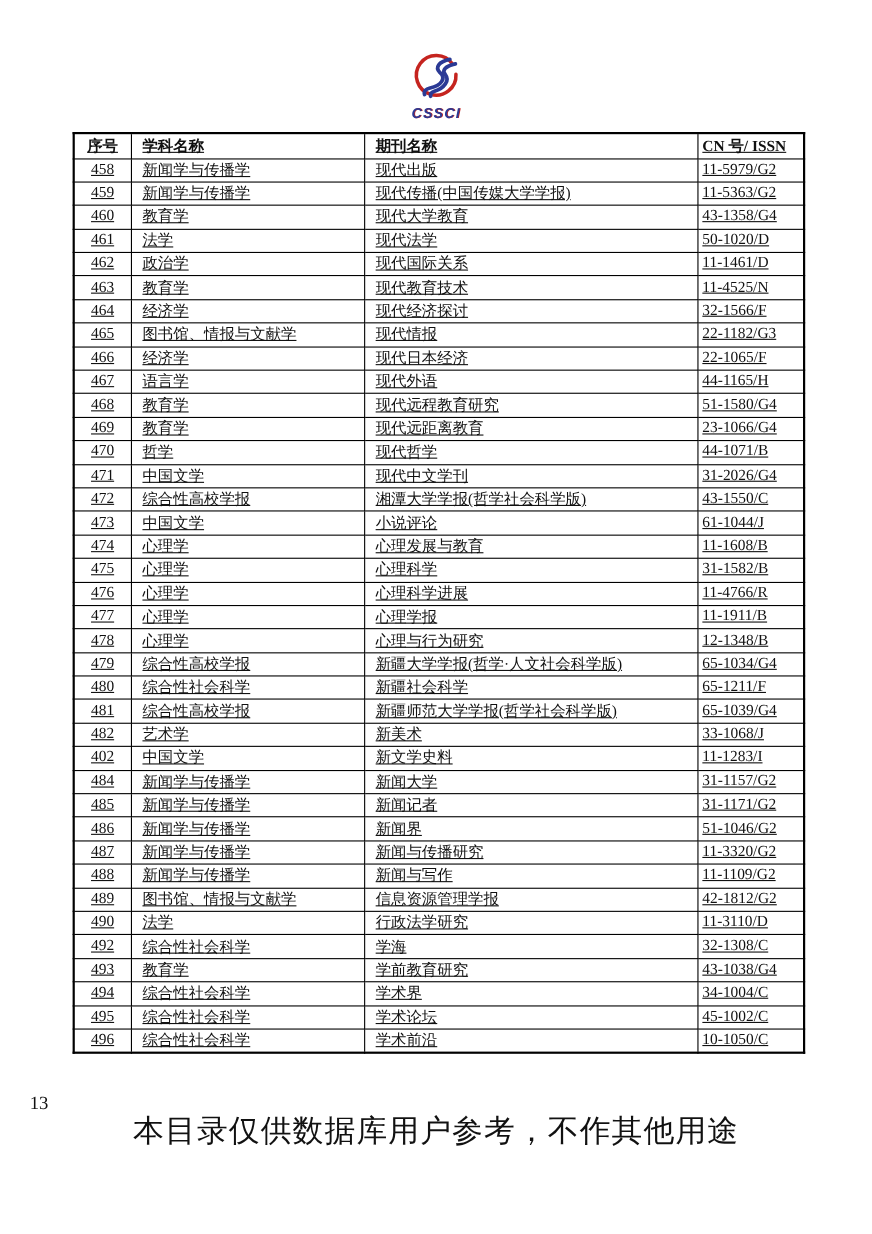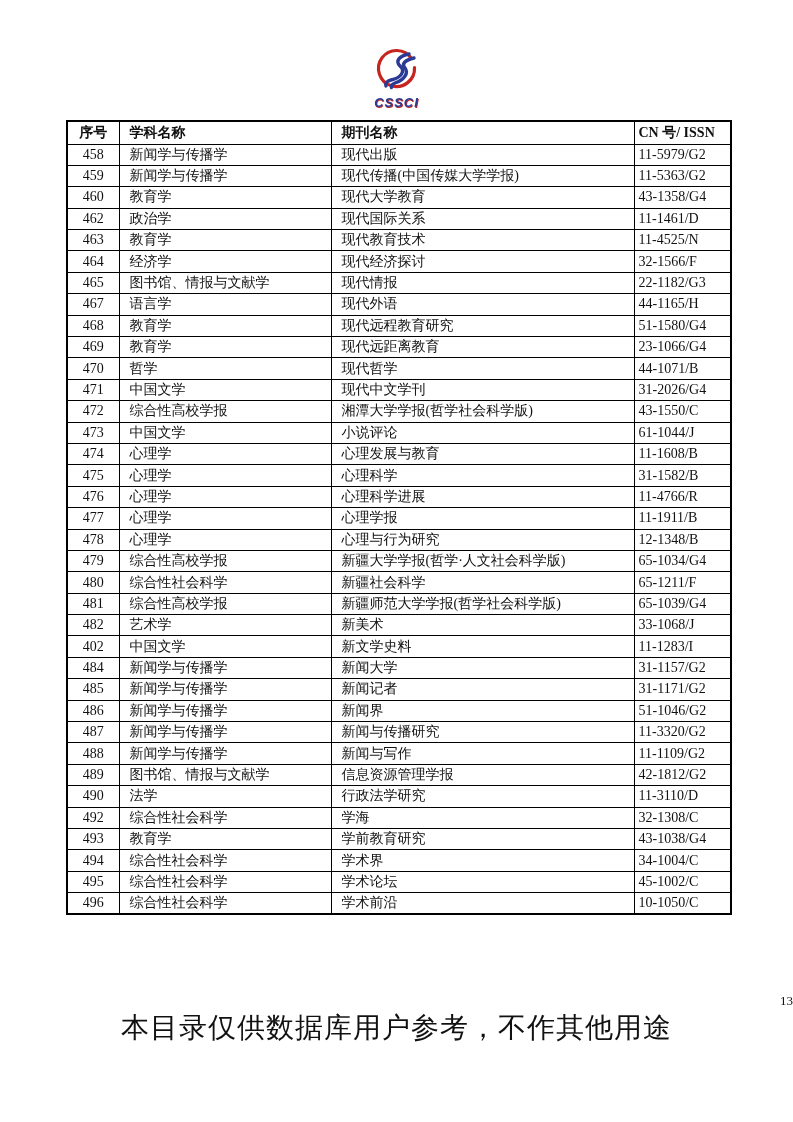--- a/index.html
+++ b/index.html
@@ -23,20 +23,21 @@
     color: #2b3a95;
     text-shadow: 0.7px 0.7px 0 #c5241f;
   }
   table.journal-table {
     position: absolute;
     left: 66px; top: 120px;
     width: 664px;
     border-collapse: collapse;
     table-layout: fixed;
     font-size: 14px;
+    text-decoration: underline;
   }
   table.journal-table, th, td { border: 1px solid #000; }
   table.journal-table { border: 2px solid #000; }
   th {
     font-weight: bold;
     text-align: left;
     height: 23px;
     padding: 1px 4px 1px 10px;
   }
   td {
@@ -47,22 +48,23 @@
   }
   col.c-no   { width: 52px; }
   col.c-disc { width: 212px; }
   col.c-jour { width: 303px; }
   col.c-cn   { width: 97px; }
   th.c-no, td.c-no { text-align: center; padding: 0 2px; }
   td.c-cn, th.c-cn { padding-left: 4px; }
   .page-number {
     position: absolute;
     top: 993px; left: 0; width: 100%;
-    text-align: right;
-    font-size: 13px;
+    text-align: left;
+    font-size: 17px;
+    padding-left: 27px;
   }
   .footer-note {
     position: absolute;
     top: 1009px; left: 0; width: 100%;
     text-align: center;
     font-size: 28px;
     letter-spacing: 1px;
   }
 </style>
 </head>
@@ -109,20 +111,26 @@
     <td class="c-cn">11-5363/G2</td>
   </tr>
 
   <tr>
     <td class="c-no">460</td>
     <td class="c-disc">教育学</td>
     <td class="c-jour">现代大学教育</td>
     <td class="c-cn">43-1358/G4</td>
   </tr>
 
+  <tr>
+    <td class="c-no">461</td>
+    <td class="c-disc">法学</td>
+    <td class="c-jour">现代法学</td>
+    <td class="c-cn">50-1020/D</td>
+  </tr>
 
   <tr>
     <td class="c-no">462</td>
     <td class="c-disc">政治学</td>
     <td class="c-jour">现代国际关系</td>
     <td class="c-cn">11-1461/D</td>
   </tr>
 
   <tr>
     <td class="c-no">463</td>
@@ -138,20 +146,26 @@
     <td class="c-cn">32-1566/F</td>
   </tr>
 
   <tr>
     <td class="c-no">465</td>
     <td class="c-disc">图书馆、情报与文献学</td>
     <td class="c-jour">现代情报</td>
     <td class="c-cn">22-1182/G3</td>
   </tr>
 
+  <tr>
+    <td class="c-no">466</td>
+    <td class="c-disc">经济学</td>
+    <td class="c-jour">现代日本经济</td>
+    <td class="c-cn">22-1065/F</td>
+  </tr>
 
   <tr>
     <td class="c-no">467</td>
     <td class="c-disc">语言学</td>
     <td class="c-jour">现代外语</td>
     <td class="c-cn">44-1165/H</td>
   </tr>
 
   <tr>
     <td class="c-no">468</td>

